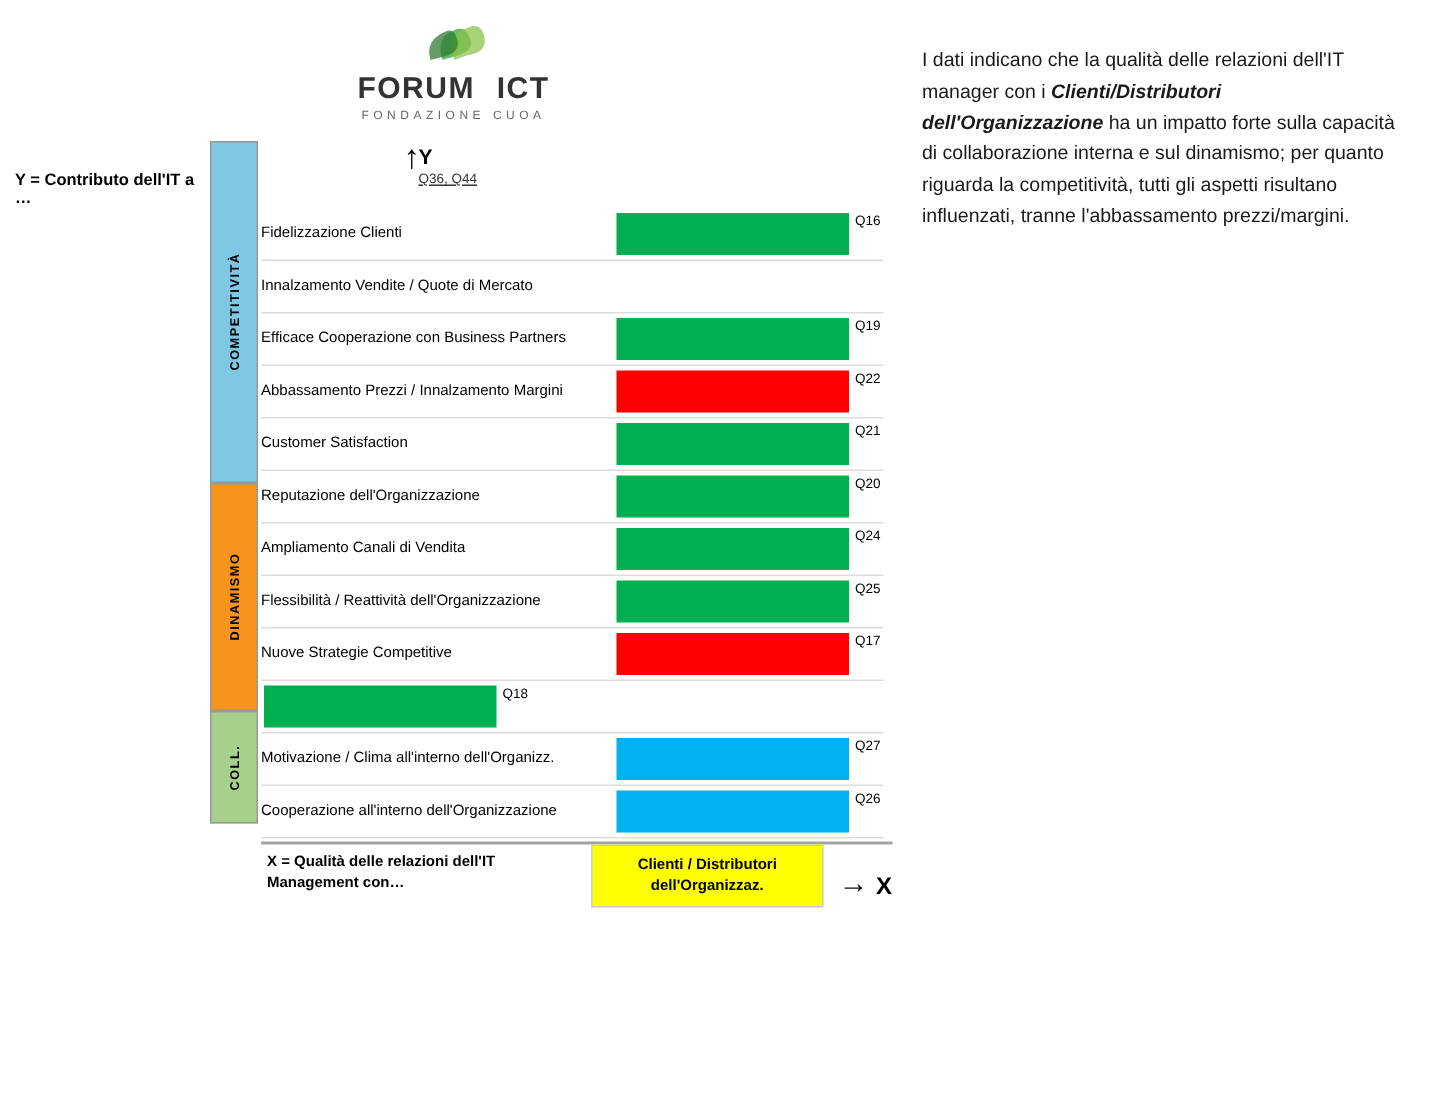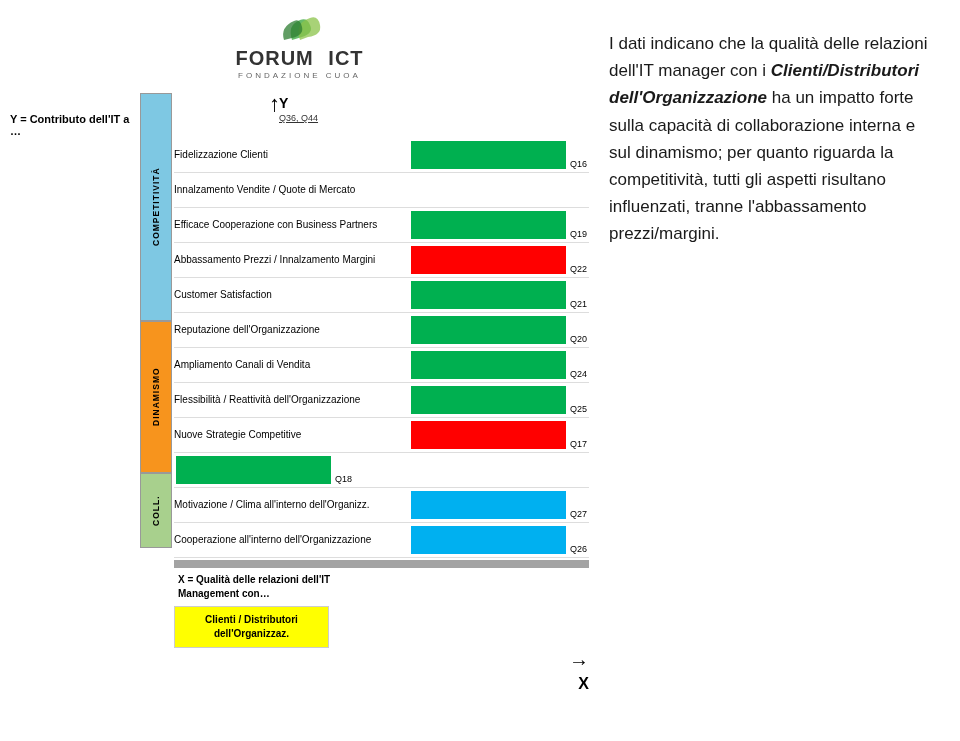--- a/index.html
+++ b/index.html
@@ -71,21 +71,21 @@
       font-size: 10px;
       color: #000;
       display: flex;
       align-items: center;
       padding-right: 5px;
       line-height: 1.2;
     }
 
     .bar-cell {
       display: flex;
-      align-items: flex-end;
+      align-items: flex-start;
       padding: 3px 2px;
       position: relative;
     }
 
     .bar {
       height: 100%;
       display: flex;
       align-items: center;
       justify-content: flex-end;
       padding-right: 4px;
@@ -99,21 +99,21 @@
     }
 
     .bar-green { background: #00b050; }
     .bar-red { background: #ff0000; }
     .bar-cyan { background: #00b0f0; }
 
     
     .right-panel {
       flex: 1;
       padding: 20px 15px 10px 20px;
-      font-size: 17px;
+      font-size: 13px;
       line-height: 1.6;
       color: #1a1a1a;
     }
 
     .right-panel p {
       margin: 0;
     }
 
     .bold-italic {
       font-weight: bold;
@@ -299,21 +299,21 @@
                 <div class="row-label">Cooperazione all'interno dell'Organizzazione</div>
                 <div class="bar-cell">
                   <div class="bar bar-cyan" style="width:155px;"></div>
                   <span class="bar-label">Q26</span>
                 </div>
               </div>
 
             </div>
           </div>
 
-          <div style="display:flex; flex-direction:column; border-top: 8px solid #a3a3a3; margin-top:2px;">
+          <div style="display:flex; flex-direction:row; border-top: 2px solid #a3a3a3; margin-top:2px;">
             <div style="width:220px; font-size:10px; font-weight:bold; padding:5px 4px; line-height:1.4;">
               <span>X = Qualità delle relazioni dell'IT Management con…</span>
             </div>
             <div style="width:155px; background:#ffff00; font-size:10px; font-weight:bold; text-align:center; padding:6px 4px; line-height:1.4; border: 1px solid #ccc;">
               <span>Clienti / Distributori dell'Organizzaz.</span>
             </div>
             <div style="font-size:20px; font-weight:bold; padding-left:10px; align-self:flex-end; padding-bottom:4px;">→</div>
             <div style="font-size:16px; font-weight:bold; padding-left:5px; align-self:flex-end; padding-bottom:4px;">X</div>
           </div>
 

